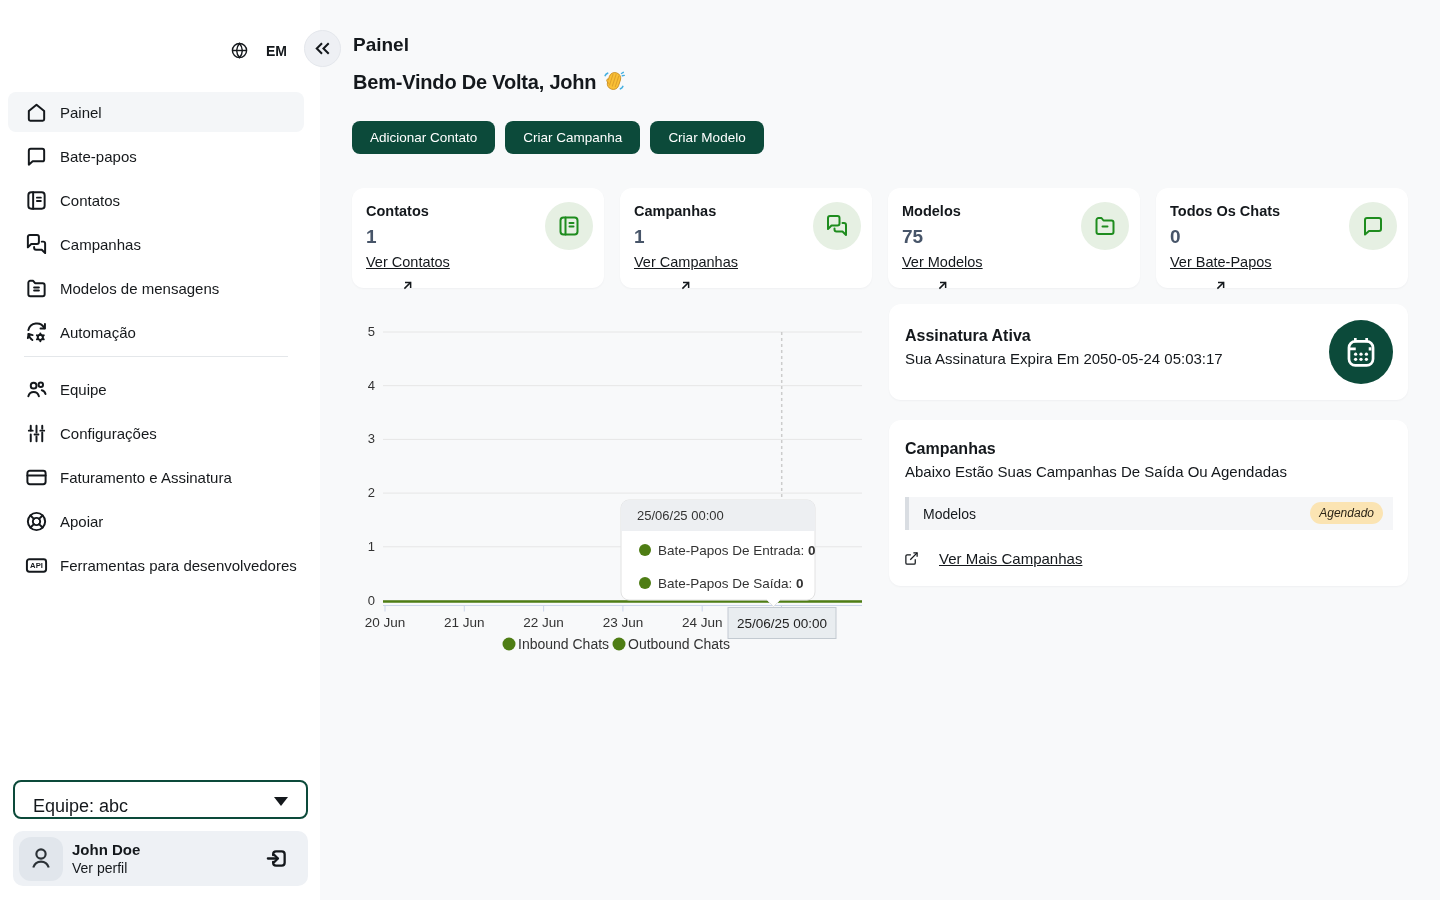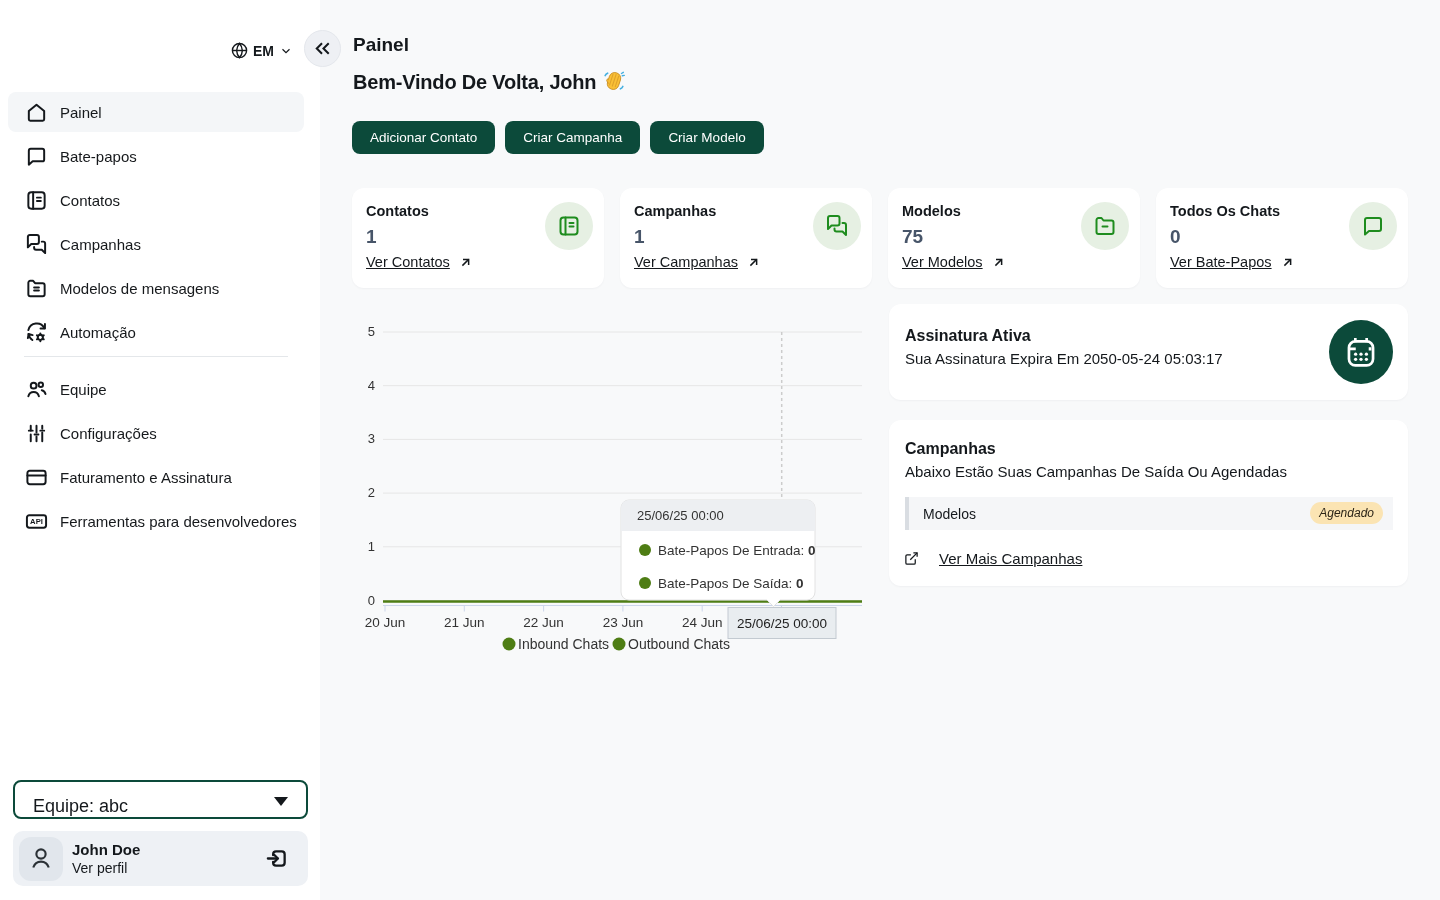--- a/index.html
+++ b/index.html
@@ -1,19 +1,19 @@
 <!DOCTYPE html>
 <html><head>
 <meta charset="utf-8">
 <style>
   * { margin:0; padding:0; box-sizing:border-box; }
   html,body { width:1440px; height:900px; overflow:hidden; }
   body { font-family:"Liberation Sans", sans-serif; background:#f8f9fa; color:#14181c; position:relative; }
   .sidebar { position:absolute; left:0; top:0; width:320px; height:900px; background:#ffffff; }
-  .lang { position:absolute; left:231px; top:42px; display:flex; align-items:center; gap:5px; font-size:14px; font-weight:bold; color:#14181c; }
+  .lang { position:absolute; left:231px; top:42px; display:flex; align-items:center; gap:18px; font-size:14px; font-weight:bold; color:#14181c; }
   .collapse-btn { position:absolute; left:304px; top:30px; width:37px; height:37px; border-radius:50%; background:#eef0f4; border:1px solid #e4e7ec; display:flex; align-items:center; justify-content:center; z-index:5; }
   .collapse-btn svg { display:block; }
   .nav { position:absolute; left:8px; top:92px; width:296px; }
   .nav-item { height:40px; margin-bottom:4px; display:flex; align-items:center; border-radius:8px; font-size:15px; color:#16191c; white-space:nowrap; }
   .nav-item .ic { width:23px; height:23px; margin-left:17px; margin-right:12px; flex:0 0 23px; display:flex; align-items:center; justify-content:flex-start; }
   .nav-item.active { background:#f4f6f8; }
   .nav-divider { height:1px; background:#e4e7ea; margin:4px 16px 12px 16px; }
   .team-select { position:absolute; left:13px; top:780px; width:295px; height:39px; border:2px solid #0c4a3a; border-radius:8px; background:#fff; display:flex; align-items:flex-end; font-size:18px; }
   .team-select span { margin-left:18px; }
   .team-select .caret { position:absolute; right:18px; top:15px; width:0; height:0; border-left:7px solid transparent; border-right:7px solid transparent; border-top:9px solid #14181c; }
@@ -26,21 +26,21 @@
 
   .main { position:absolute; left:320px; top:0; width:1120px; height:900px; }
   .h1 { position:absolute; left:33px; top:34px; font-size:19px; font-weight:bold; }
   .h2 { position:absolute; left:33px; top:69px; font-size:20px; font-weight:bold; letter-spacing:-0.2px; }
   .btn-row { position:absolute; left:32px; top:121px; display:flex; gap:10px; }
   .btn { height:33px; background:#0c4a3a; color:#fff; font-size:13.5px; border-radius:8px; display:flex; align-items:center; padding:12px 18px; font-family:"Liberation Sans", sans-serif; }
   .cards { position:absolute; left:32px; top:188px; display:flex; gap:16px; }
   .card { width:252px; height:100px; background:#fff; border-radius:12px; position:relative; box-shadow:0 1px 2px rgba(16,24,40,.04); }
   .card .ct { position:absolute; left:14px; top:15px; font-size:14.5px; font-weight:bold; }
   .card .cn { position:absolute; left:14px; top:38px; font-size:19px; font-weight:bold; color:#475569; }
-  .card .cl { position:absolute; left:14px; top:66px; font-size:14.5px; display:flex; align-items:center; gap:8px; }
+  .card .cl { position:absolute; left:14px; top:66px; font-size:14.5px; display:flex; align-items:center; gap:8px;flex-direction:column; }
   .card .cl u { text-decoration:underline; }
   .card .cicon { position:absolute; right:11px; top:14px; width:48px; height:48px; border-radius:50%; background:#e6f0e3; display:flex; align-items:center; justify-content:center; }
 
   .rcard { position:absolute; background:#fff; border-radius:12px; box-shadow:0 1px 2px rgba(16,24,40,.04); }
   #sub-card { left:569px; top:304px; width:519px; height:96px; }
   #sub-card .t { position:absolute; left:16px; top:23px; font-size:16px; font-weight:bold; }
   #sub-card .s { position:absolute; left:16px; top:46px; font-size:15px; }
   #sub-card .cal { position:absolute; right:15px; top:16px; width:64px; height:64px; border-radius:50%; background:#0c4a3a; display:flex; align-items:center; justify-content:center; }
   #camp-card { left:569px; top:420px; width:519px; height:166px; }
   #camp-card .t { position:absolute; left:16px; top:20px; font-size:16px; font-weight:bold; }
@@ -148,20 +148,30 @@
         <span>Configurações</span>
       </div>
       <div class="nav-item">
         <span class="ic">
           <svg width="23" height="23" viewBox="0 0 24 24" fill="none" stroke="#14181c" stroke-width="2.05" stroke-linecap="round" stroke-linejoin="round">
             <rect x="2.5" y="5" width="19" height="14" rx="2.5"></rect>
             <path d="M2.5 10h19"></path>
           </svg>
         </span>
         <span>Faturamento e Assinatura</span>
+      </div>
+      <div class="nav-item">
+        <span class="ic">
+          <svg width="23" height="23" viewBox="0 0 24 24" fill="none" stroke="#14181c" stroke-width="2.05" stroke-linecap="round" stroke-linejoin="round">
+            <circle cx="12" cy="12" r="9"></circle>
+            <circle cx="12" cy="12" r="3.8"></circle>
+            <path d="M5.7 5.7 9.3 9.3M18.3 5.7 14.7 9.3M18.3 18.3 14.7 14.7M5.7 18.3 9.3 14.7"></path>
+          </svg>
+        </span>
+        <span>Apoiar</span>
       </div>
       <div class="nav-item">
         <span class="ic">
           <svg width="23" height="23" viewBox="0 0 24 24" fill="none" stroke="#14181c" stroke-width="2.05" stroke-linecap="round" stroke-linejoin="round">
             <rect x="2" y="5.5" width="20" height="13" rx="2.5"></rect>
             <text x="12" y="14.9" text-anchor="middle" font-size="8" font-weight="bold" font-family="Liberation Sans" fill="#14181c" stroke="none">API</text>
           </svg>
         </span>
         <span>Ferramentas para desenvolvedores</span>
       </div>

